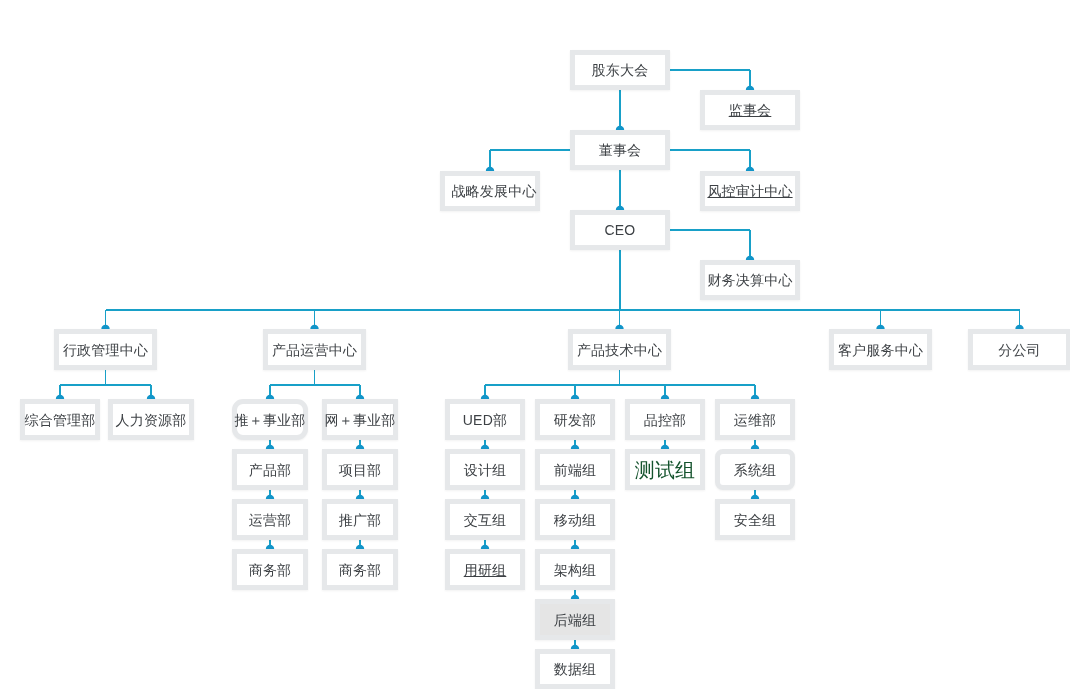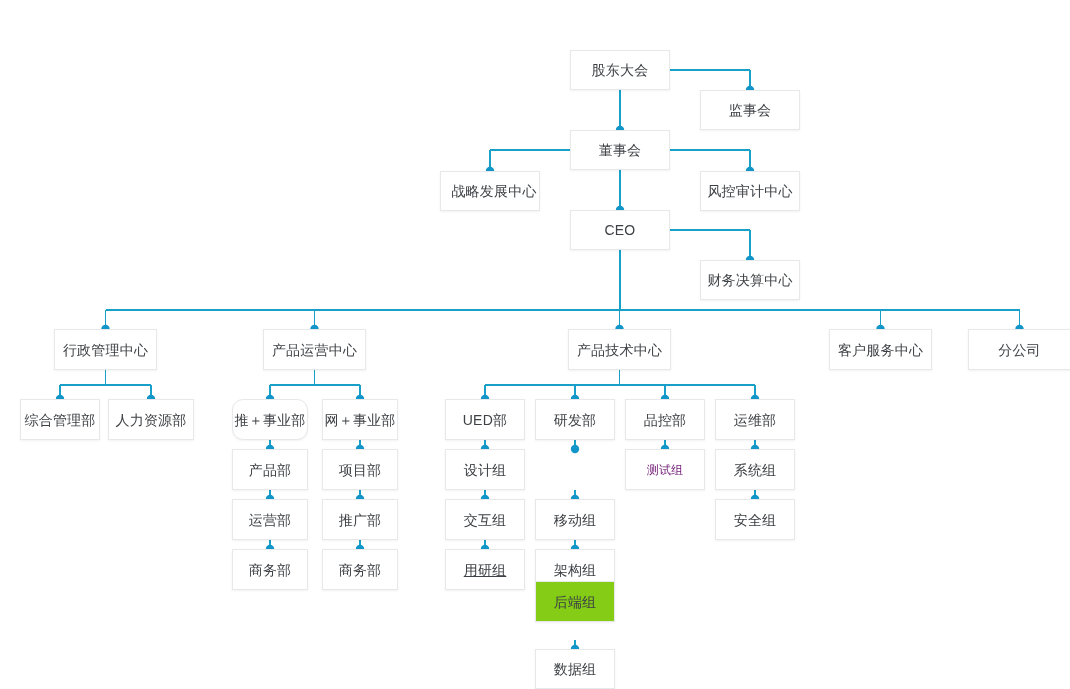--- a/index.html
+++ b/index.html
@@ -30,21 +30,21 @@
     position: absolute;
     left: 0;
     top: 0;
     width: 1070px;
     height: 689px;
   }
   .org-node {
     position: absolute;
     box-sizing: border-box;
     background: #ffffff;
-    border: 1px solid #14532d;
+    border: 5px solid #14532d;
     box-shadow: 0 1px 2px rgba(0,0,0,0.055);
     display: flex;
     align-items: center;
     justify-content: center;
     color: #3d4145;
     font-size: 14px;
     line-height: 1;
     letter-spacing: 0.2px;
     white-space: nowrap;
     user-select: none;
@@ -141,30 +141,30 @@
       <circle cx="575" cy="399" r="4.2" fill="#1295c9"></circle>
       <line x1="665" y1="385" x2="665" y2="399" stroke="#18a0c8" stroke-width="1.6" shape-rendering="crispEdges"></line>
       <circle cx="665" cy="399" r="4.2" fill="#1295c9"></circle>
       <line x1="755" y1="385" x2="755" y2="399" stroke="#18a0c8" stroke-width="1.6" shape-rendering="crispEdges"></line>
       <circle cx="755" cy="399" r="4.2" fill="#1295c9"></circle>
     </svg>
   <div id="node-layer">
       <div class="org-node" style="left: 570px; top: 50px; width: 100px; height: 40px; border-color: rgb(230, 232, 234); background: rgb(255, 255, 255); color: rgb(61, 65, 69); font-size: 14px;">
         <span class="node-label">股东大会</span>
       </div>
-      <div class="org-node" style="left: 700px; top: 90px; width: 100px; height: 40px; border-color: rgb(230, 232, 234); background: rgb(255, 255, 255); color: rgb(61, 65, 69); font-size: 14px;">
+      <div class="org-node" style="left: 700px; top: 90px; width: 100px; height: 40px; border-color: rgb(230, 232, 234); background: rgb(255, 255, 255); color: rgb(61, 65, 69); font-size: 14px; text-decoration: underline;">
         <span class="node-label">监事会</span>
       </div>
       <div class="org-node" style="left: 570px; top: 130px; width: 100px; height: 40px; border-color: rgb(230, 232, 234); background: rgb(255, 255, 255); color: rgb(61, 65, 69); font-size: 14px;">
         <span class="node-label">董事会</span>
       </div>
       <div class="org-node" style="left: 440px; top: 171px; width: 100px; height: 40px; border-color: rgb(230, 232, 234); background: rgb(255, 255, 255); color: rgb(61, 65, 69); font-size: 14px; padding-left: 8px;">
         <span class="node-label">战略发展中心</span>
       </div>
-      <div class="org-node" style="left: 700px; top: 171px; width: 100px; height: 40px; border-color: rgb(230, 232, 234); background: rgb(255, 255, 255); color: rgb(61, 65, 69); font-size: 14px;">
+      <div class="org-node" style="left: 700px; top: 171px; width: 100px; height: 40px; border-color: rgb(230, 232, 234); background: rgb(255, 255, 255); color: rgb(61, 65, 69); font-size: 14px; text-decoration: underline;">
         <span class="node-label">风控审计中心</span>
       </div>
       <div class="org-node" style="left: 570px; top: 210px; width: 100px; height: 40px; border-color: rgb(230, 232, 234); background: rgb(255, 255, 255); color: rgb(61, 65, 69); font-size: 14px;">
         <span class="node-label">CEO</span>
       </div>
       <div class="org-node" style="left: 700px; top: 260px; width: 100px; height: 40px; border-color: rgb(230, 232, 234); background: rgb(255, 255, 255); color: rgb(61, 65, 69); font-size: 14px;">
         <span class="node-label">财务决算中心</span>
       </div>
       <div class="org-node" style="left: 54px; top: 329px; width: 103px; height: 41px; border-color: rgb(230, 232, 234); background: rgb(255, 255, 255); color: rgb(61, 65, 69); font-size: 14px;">
         <span class="node-label">行政管理中心</span>
@@ -219,41 +219,44 @@
       </div>
       <div class="org-node" style="left: 445px; top: 499px; width: 80px; height: 41px; border-color: rgb(230, 232, 234); background: rgb(255, 255, 255); color: rgb(61, 65, 69); font-size: 14px;">
         <span class="node-label">交互组</span>
       </div>
       <div class="org-node" style="left: 445px; top: 549px; width: 80px; height: 41px; border-color: rgb(230, 232, 234); background: rgb(255, 255, 255); color: rgb(61, 65, 69); font-size: 14px; text-decoration: underline;">
         <span class="node-label">用研组</span>
       </div>
       <div class="org-node" style="left: 535px; top: 399px; width: 80px; height: 41px; border-color: rgb(230, 232, 234); background: rgb(255, 255, 255); color: rgb(61, 65, 69); font-size: 14px;">
         <span class="node-label">研发部</span>
       </div>
+      <div class="org-node" style="left: 535px; top: 449px; width: 80px; height: 41px; border-color: rgb(230, 232, 234); background: rgb(255, 255, 255); color: rgb(61, 65, 69); font-size: 14px;">
+        <span class="node-label">前端组</span>
+      </div>
       <div class="org-node" style="left: 535px; top: 499px; width: 80px; height: 41px; border-color: rgb(230, 232, 234); background: rgb(255, 255, 255); color: rgb(61, 65, 69); font-size: 14px;">
         <span class="node-label">移动组</span>
       </div>
       <div class="org-node" style="left: 535px; top: 549px; width: 80px; height: 41px; border-color: rgb(230, 232, 234); background: rgb(255, 255, 255); color: rgb(61, 65, 69); font-size: 14px;">
         <span class="node-label">架构组</span>
       </div>
-      <div class="org-node" style="left: 535px; top: 581px; width: 80px; height: 41px; border-color: rgb(230, 232, 234); background: #84cc16; color: rgb(61, 65, 69); font-size: 14px;">
+      <div class="org-node" style="left: 535px; top: 599px; width: 80px; height: 41px; border-color: rgb(230, 232, 234); background: #e5e5e5; color: rgb(61, 65, 69); font-size: 14px;">
         <span class="node-label">后端组</span>
       </div>
       <div class="org-node" style="left: 535px; top: 649px; width: 80px; height: 40px; border-color: rgb(230, 232, 234); background: rgb(255, 255, 255); color: rgb(61, 65, 69); font-size: 14px;">
         <span class="node-label">数据组</span>
       </div>
       <div class="org-node" style="left: 625px; top: 399px; width: 80px; height: 41px; border-color: rgb(230, 232, 234); background: rgb(255, 255, 255); color: rgb(61, 65, 69); font-size: 14px;">
         <span class="node-label">品控部</span>
       </div>
-      <div class="org-node" style="left: 625px; top: 449px; width: 80px; height: 41px; border-color: rgb(230, 232, 234); background: rgb(255, 255, 255); color: #701a75; font-size: 12px;">
+      <div class="org-node" style="left: 625px; top: 449px; width: 80px; height: 41px; border-color: rgb(230, 232, 234); background: rgb(255, 255, 255); color: #14532d; font-size: 20px;">
         <span class="node-label">测试组</span>
       </div>
       <div class="org-node" style="left: 715px; top: 399px; width: 80px; height: 41px; border-color: rgb(230, 232, 234); background: rgb(255, 255, 255); color: rgb(61, 65, 69); font-size: 14px;">
         <span class="node-label">运维部</span>
       </div>
-      <div class="org-node" style="left: 715px; top: 449px; width: 80px; height: 41px; border-color: rgb(230, 232, 234); background: rgb(255, 255, 255); color: rgb(61, 65, 69); font-size: 14px;">
+      <div class="org-node" style="left: 715px; top: 449px; width: 80px; height: 41px; border-color: rgb(230, 232, 234); background: rgb(255, 255, 255); color: rgb(61, 65, 69); font-size: 14px; border-radius: 8px;">
         <span class="node-label">系统组</span>
       </div>
       <div class="org-node" style="left: 715px; top: 499px; width: 80px; height: 41px; border-color: rgb(230, 232, 234); background: rgb(255, 255, 255); color: rgb(61, 65, 69); font-size: 14px;">
         <span class="node-label">安全组</span>
       </div>
     </div>
 </div>
 
 </body></html>

